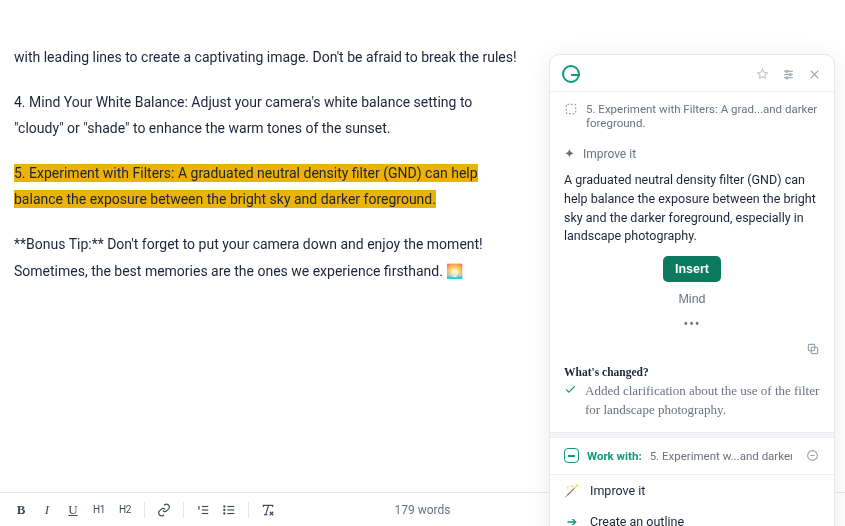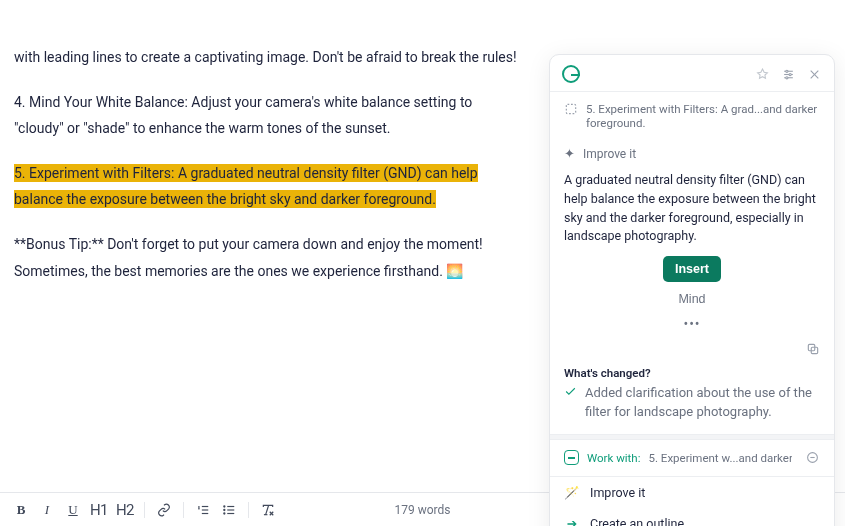--- a/index.html
+++ b/index.html
@@ -45,21 +45,21 @@
   .tbtn {
     width: 22px; height: 22px;
     display: inline-flex;
     align-items: center;
     justify-content: center;
     color: #424a5b;
     font-family: Georgia, serif;
     font-size: 13px;
     cursor: pointer;
   }
-  .tbtn.small { font-family: inherit; font-size: 15px; letter-spacing: -0.5px; }
+  .tbtn.small { font-family: inherit; font-size: 10px; letter-spacing: -0.5px; }
   .divider {
     width: 1px; height: 16px; background: #e5e7eb; margin: 0 4px;
   }
   .wordcount {
     position: absolute;
     left: 50%;
     transform: translateX(-50%);
     color: #6b7280;
     font-size: 12px;
   }
@@ -166,20 +166,21 @@
     letter-spacing: 1px;
     cursor: pointer;
   }
   .copy-icon {
     margin-left: auto;
     color: #9aa1ad;
     cursor: pointer;
   }
   .changed {
     padding: 0 14px 12px 14px;
+    font-family: Liberation Serif, serif;
   }
   .changed h5 {
     font-size: 11.5px;
     font-weight: 600;
     color: #1f243c;
     margin-bottom: 4px;
   }
   .changed-body {
     display: flex;
     gap: 8px;
@@ -211,21 +212,21 @@
     border-radius: 4px;
     position: relative;
     flex-shrink: 0;
   }
   .work-logo::after {
     content: "";
     position: absolute;
     left: 3px; right: 3px; top: 6px;
     height: 1.6px; background: #0f9d7a;
   }
-  .work-label { color: #0f9d7a; font-weight: 400; }
+  .work-label { color: #0f9d7a; font-weight: 700; }
   .work-text { color: #6b7280; flex: 1; white-space: nowrap; overflow: hidden; }
   .option-row {
     display: flex;
     align-items: center;
     gap: 10px;
     padding: 8px 14px;
     font-size: 12.5px;
     color: #1f243c;
     cursor: pointer;
   }

